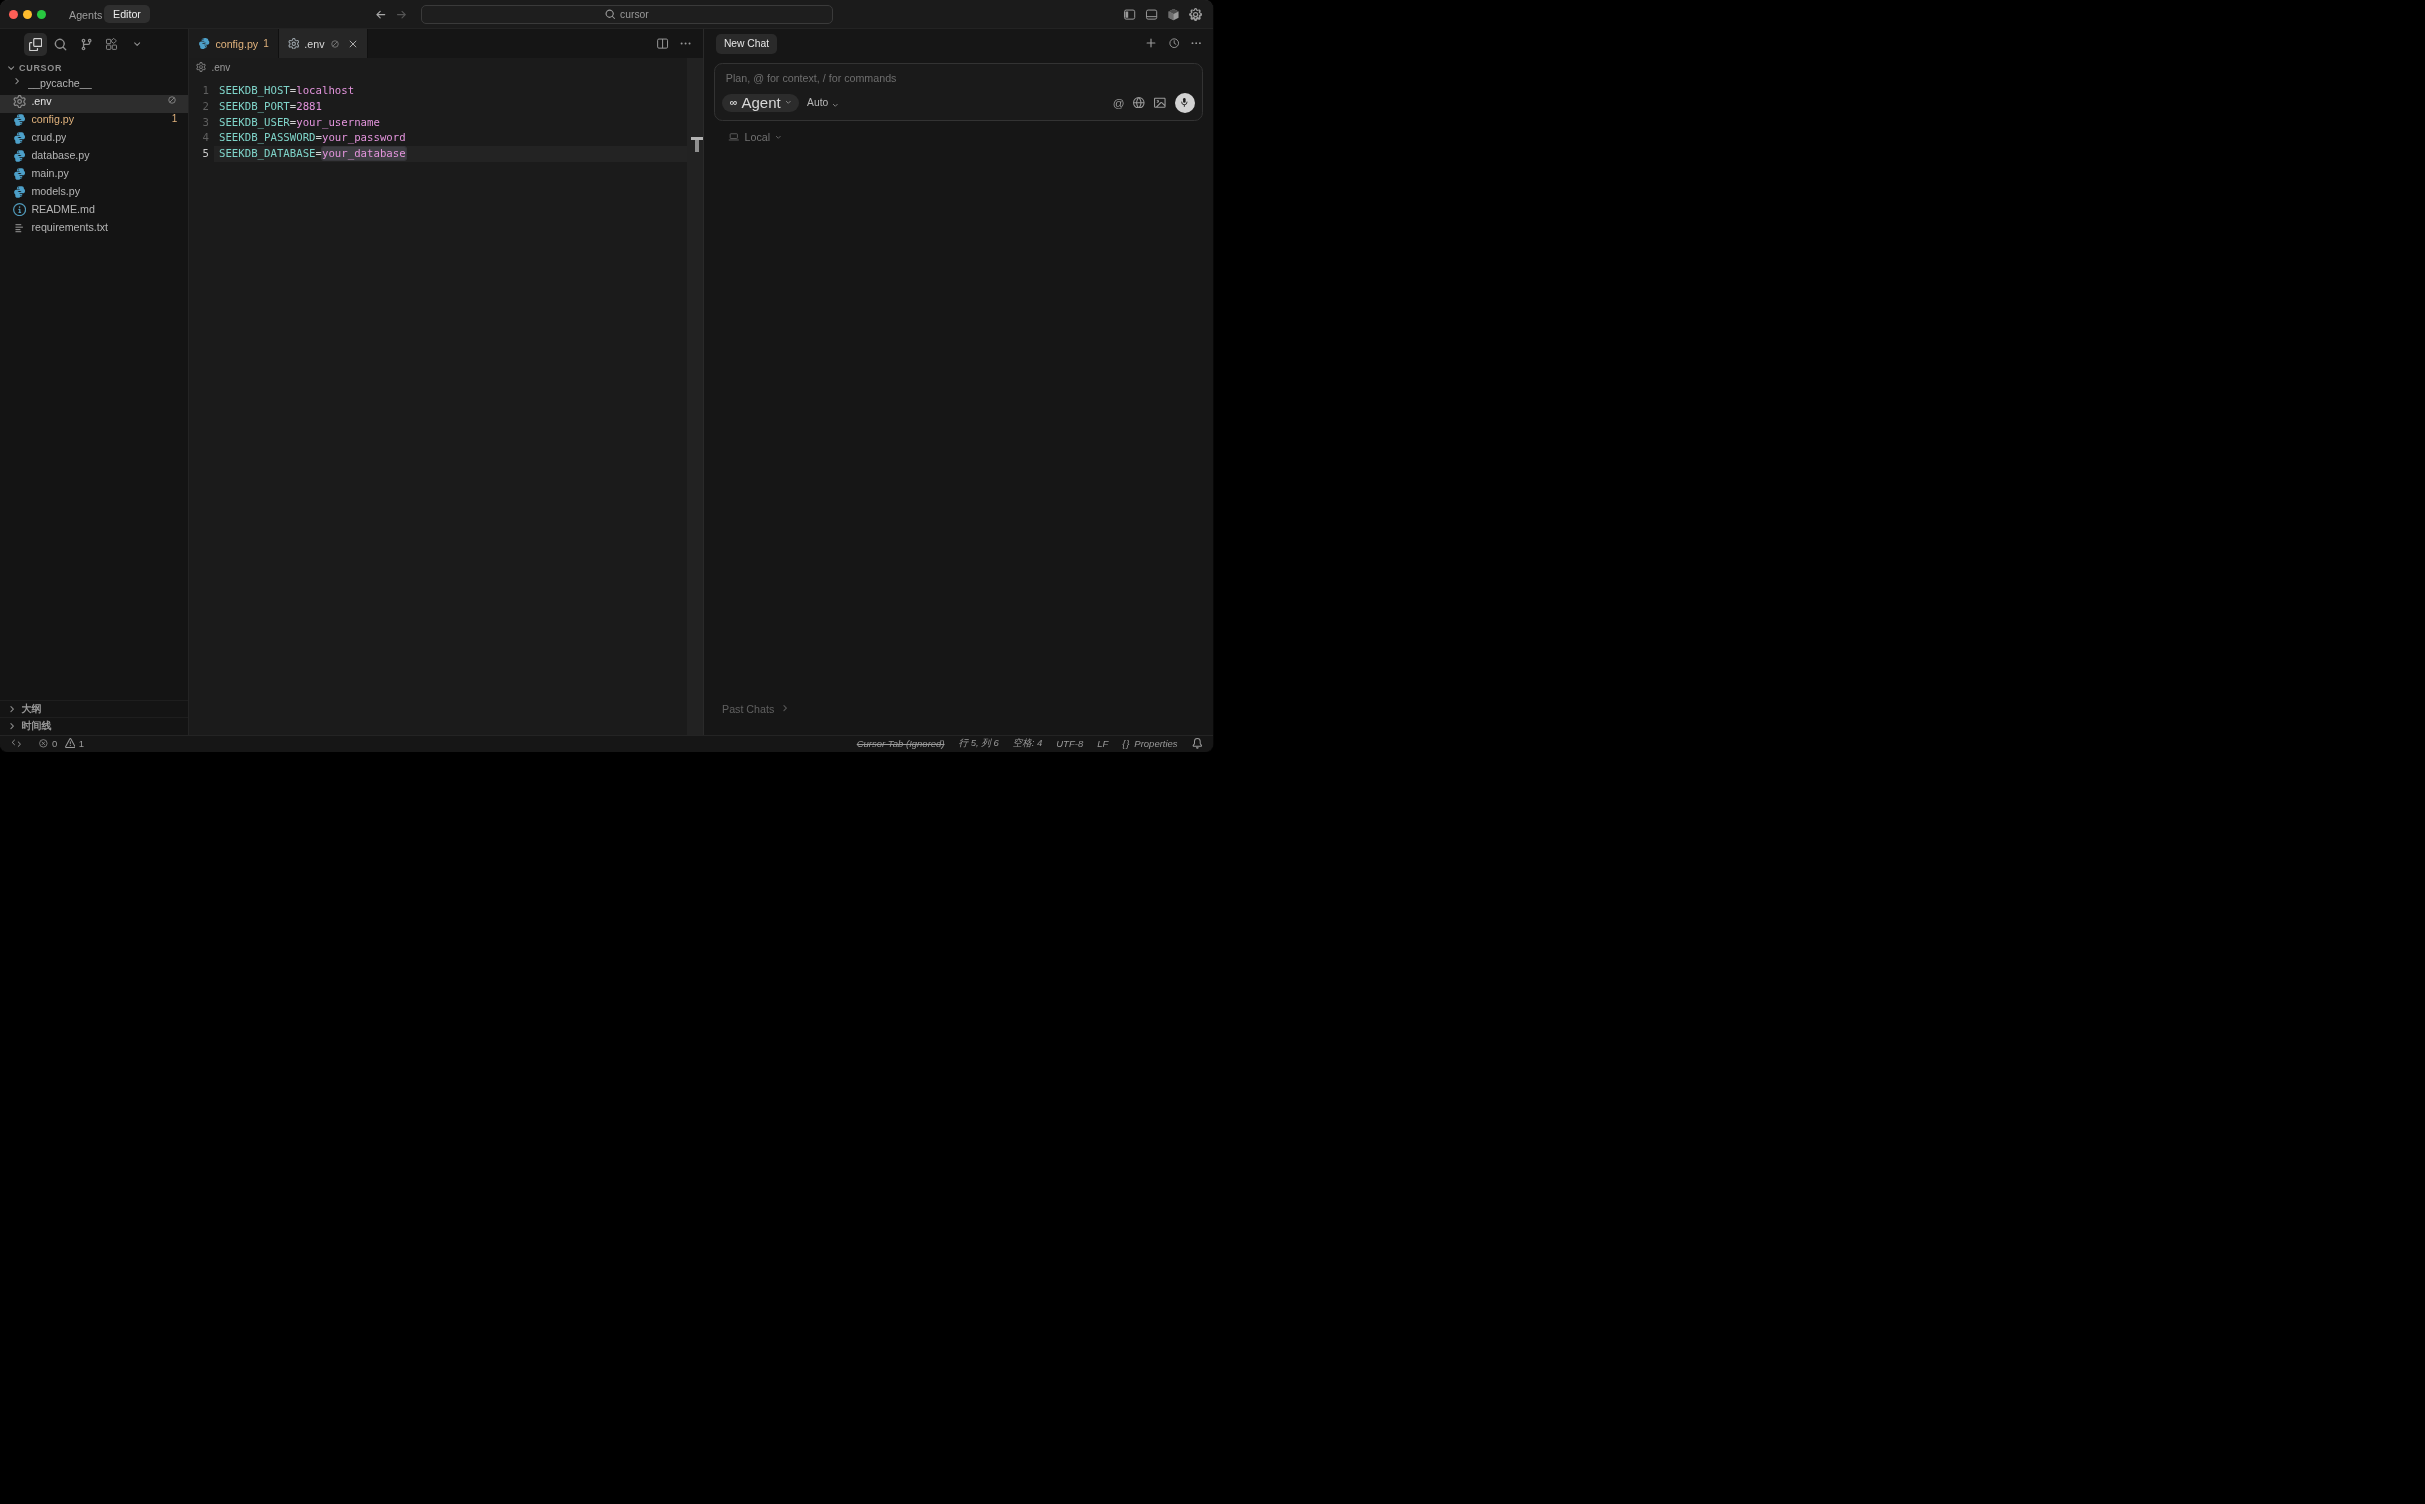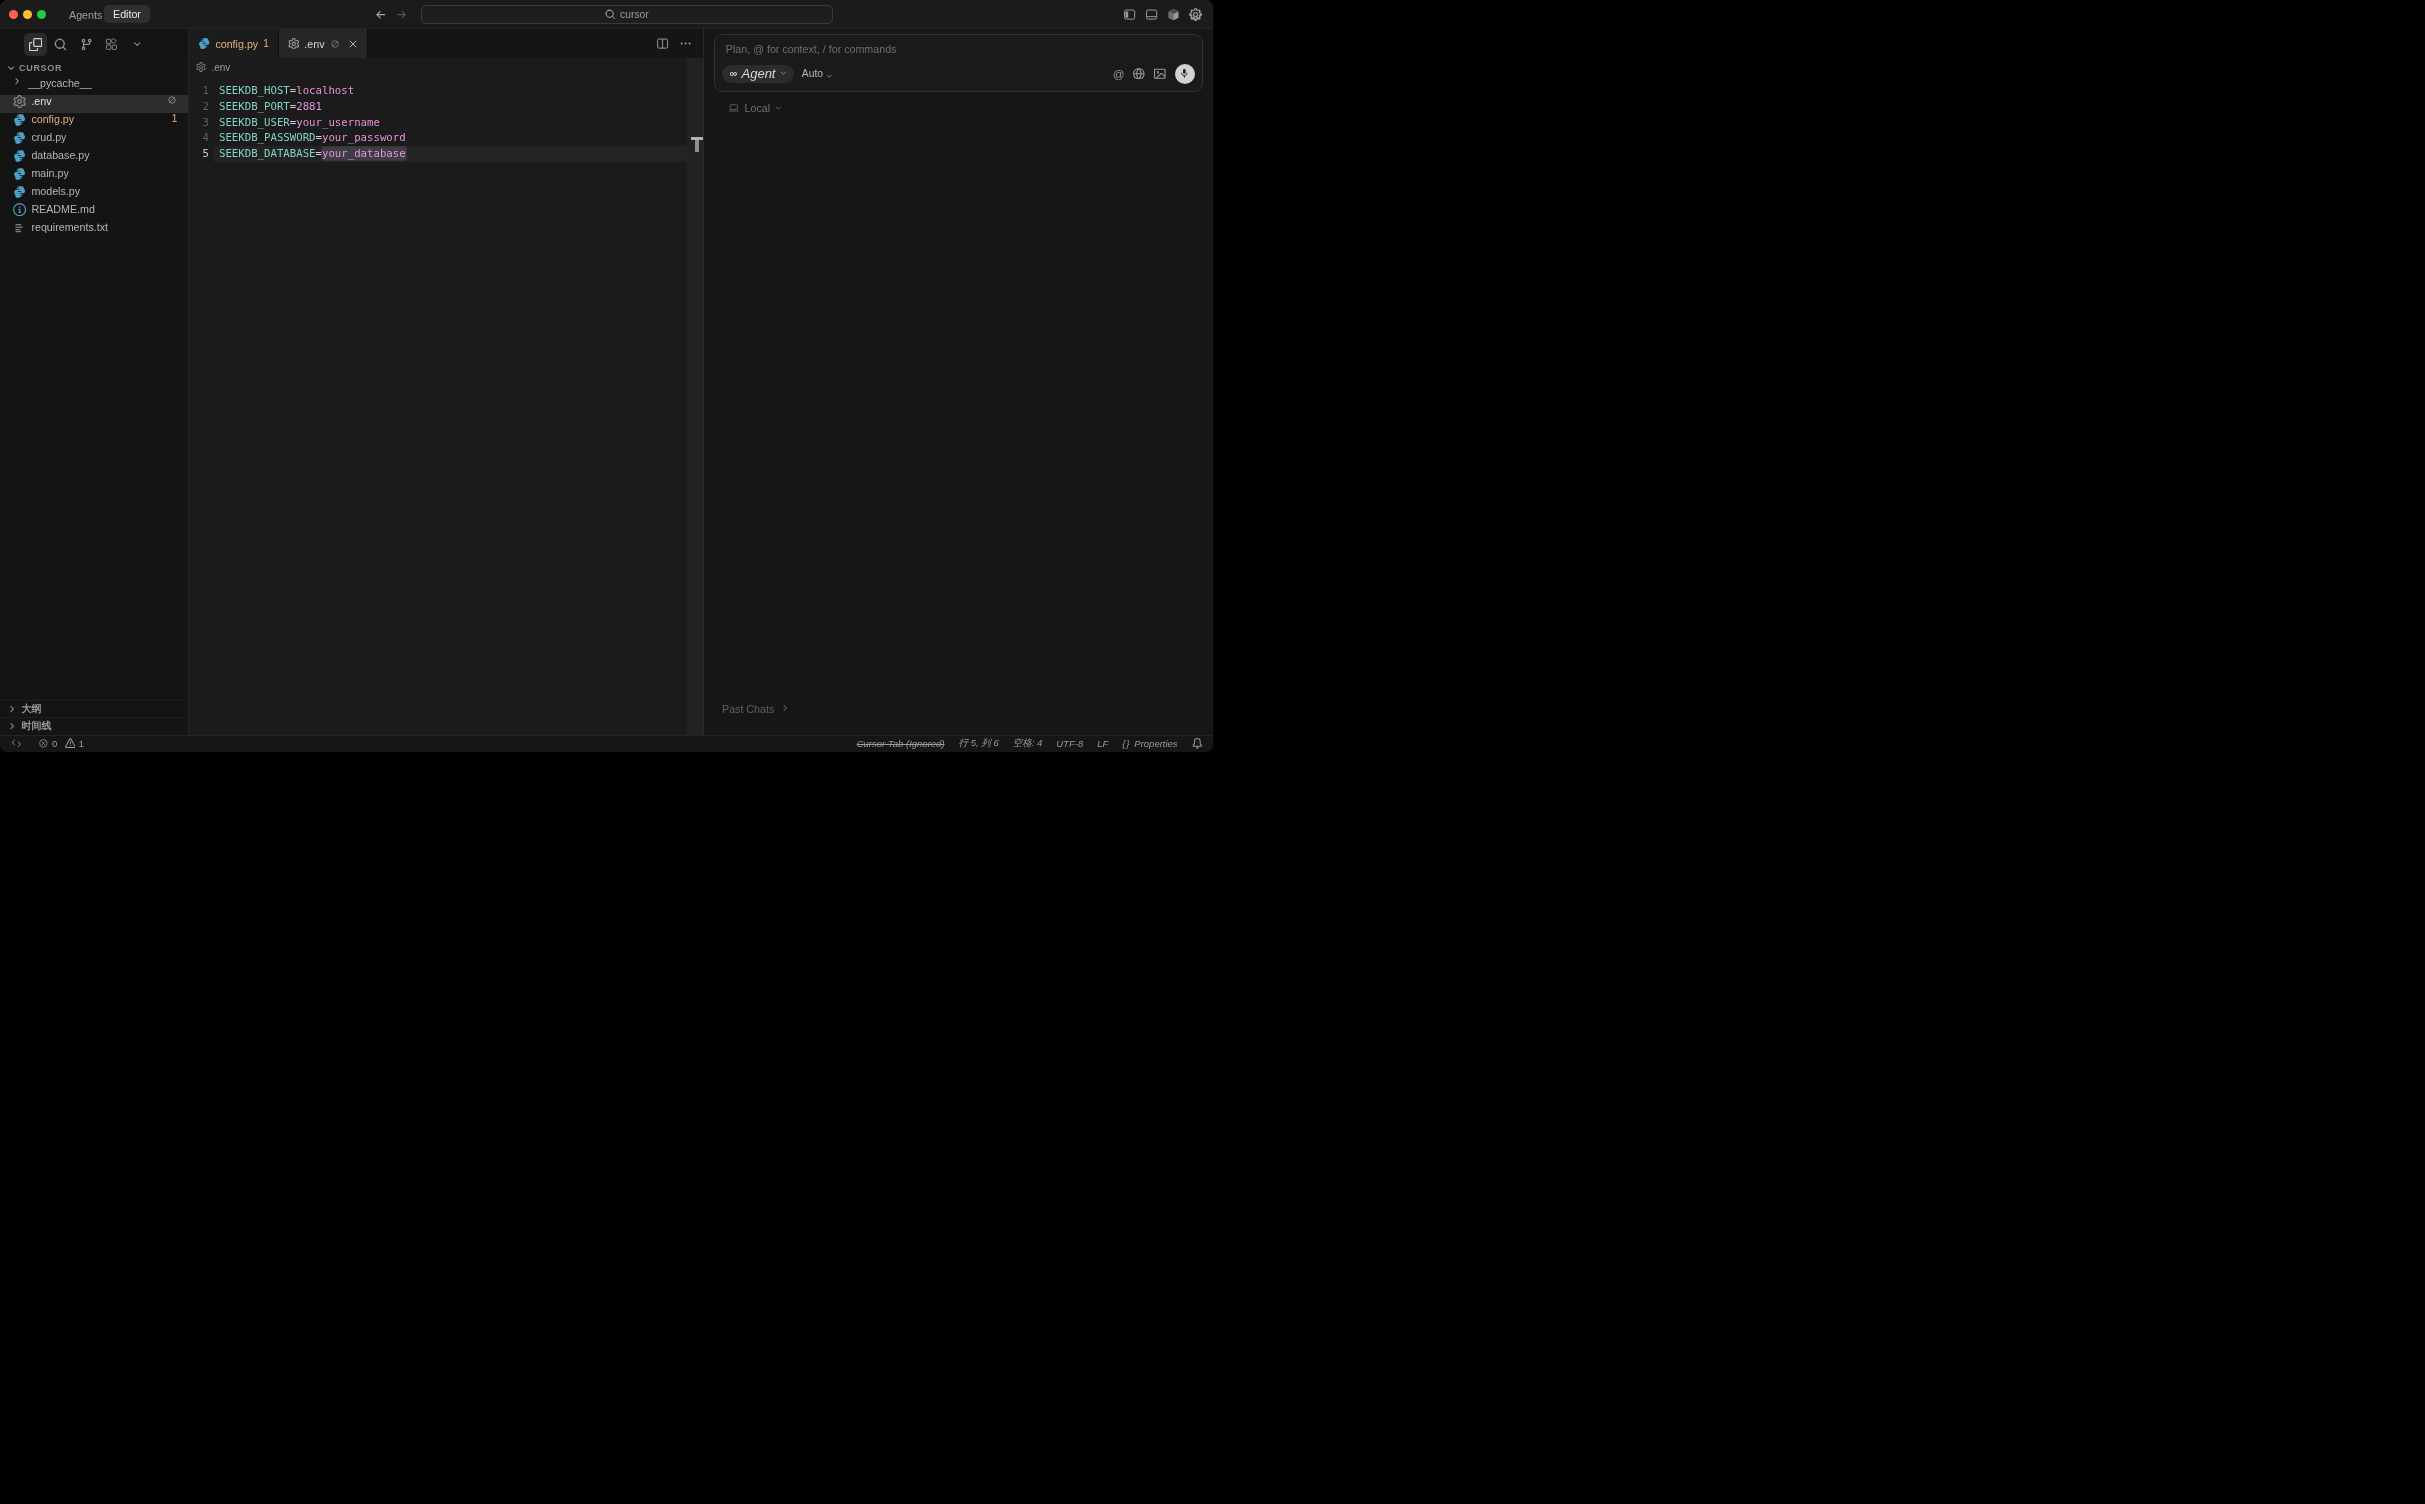--- a/index.html
+++ b/index.html
@@ -93,21 +93,21 @@
   .newchat-pill{margin-left:11.6px;height:20px;padding:0 8.3px;border-radius:5px;background:#2a2a2a;
     color:#e6e6e6;font-size:10.3px;display:flex;align-items:center;}
   .chat-header-icons{margin-left:auto;display:flex;align-items:center;gap:10px;padding-right:10.7px;color:#9a9a9a;}
   .chat-input{margin:5px 10px 0;height:58px;border:0.8px solid #333;border-radius:8.3px;background:#1a1a1a;position:relative;flex:none;}
   .chat-field{position:absolute;top:3.3px;left:5px;right:5px;height:21.5px;background:transparent;border:none;outline:none;
     color:#d6d6d6;font-family:"Liberation Sans",sans-serif;font-size:10.7px;padding:0 5.8px;}
   .chat-field::placeholder{color:#6e6e6e;}
   .chat-controls{position:absolute;left:7.4px;right:7.4px;bottom:7.4px;display:flex;align-items:center;gap:8.3px;}
   .agent-pill{height:18px;border-radius:9px;background:#2c2c2c;display:flex;align-items:center;gap:4.1px;padding:0 7.4px;}
   .inf{color:#d0d0d0;font-size:10.7px;font-weight:bold;line-height:1;}
-  .agent-label{color:#d8d8d8;font-size:13px;font-style:italic;}
+  .agent-label{color:#d8d8d8;font-size:15px;}
   .chev{color:#8f8f8f;}
   .auto-sel{display:flex;align-items:flex-end;gap:3.3px;color:#b8b8b8;font-size:10.3px;}
   .input-icons{margin-left:auto;display:flex;align-items:center;gap:9px;color:#9a9a9a;}
   .at-glyph{font-size:11.6px;color:#9a9a9a;line-height:1;}
   .mic-circle{width:20px;height:20px;border-radius:50%;background:#d2d2d2;color:#1e1e1e;
     display:flex;align-items:center;justify-content:center;}
   .local-row{margin:10px 0 0 24px;display:flex;align-items:center;gap:5px;color:#717171;}
   .local-row .i{color:#6a6a6a;}
   .past-chats{position:absolute;left:18px;bottom:20px;display:flex;align-items:center;gap:6.6px;color:#606060;}
   .past-chats .i{color:#565656;}
@@ -432,20 +432,43 @@
             </div>
           </div>
         <div class="scrollstrip">
           <div class="tmark-bar"></div>
           <div class="tmark-stem"></div>
         </div>
       </div>
     </section>
 
     <section class="chat">
+      <div class="chat-header">
+        <span class="newchat-pill">New Chat</span>
+        <span class="chat-header-icons">
+            <span class="i i15">
+              <svg viewBox="0 0 16 16" fill="currentColor">
+                <path d="M7.75 2a.75.75 0 0 1 .75.75V7h4.25a.75.75 0 0 1 0 1.5H8.5v4.25a.75.75 0 0 1-1.5 0V8.5H2.75a.75.75 0 0 1 0-1.5H7V2.75A.75.75 0 0 1 7.75 2Z"></path>
+              </svg>
+            </span>
+            <span class="i i15">
+              <svg viewBox="0 0 16 16" fill="none" stroke="currentColor" stroke-width="1.2">
+                <circle cx="8" cy="8" r="5.6"></circle>
+                <path d="M8 4.8V8l2.2 1.4" stroke-linecap="round"></path>
+              </svg>
+            </span>
+            <span class="i i15">
+              <svg viewBox="0 0 16 16" fill="currentColor">
+                <circle cx="3.2" cy="8" r="1.2"></circle>
+                <circle cx="8" cy="8" r="1.2"></circle>
+                <circle cx="12.8" cy="8" r="1.2"></circle>
+              </svg>
+            </span>
+          </span>
+      </div>
       <div class="chat-input">
         <input class="chat-field" placeholder="Plan, @ for context, / for commands" style="">
         <div class="chat-controls">
           <span class="agent-pill">
             <span class="inf">∞</span>
             <span class="agent-label">Agent</span>
             <span class="i i8 chev">
                 <svg viewBox="0 0 10 10" fill="none" stroke="currentColor" stroke-width="1.3" stroke-linecap="round" stroke-linejoin="round">
                   <path d="M2 3.5 5 6.5 8 3.5"></path>
                 </svg>

